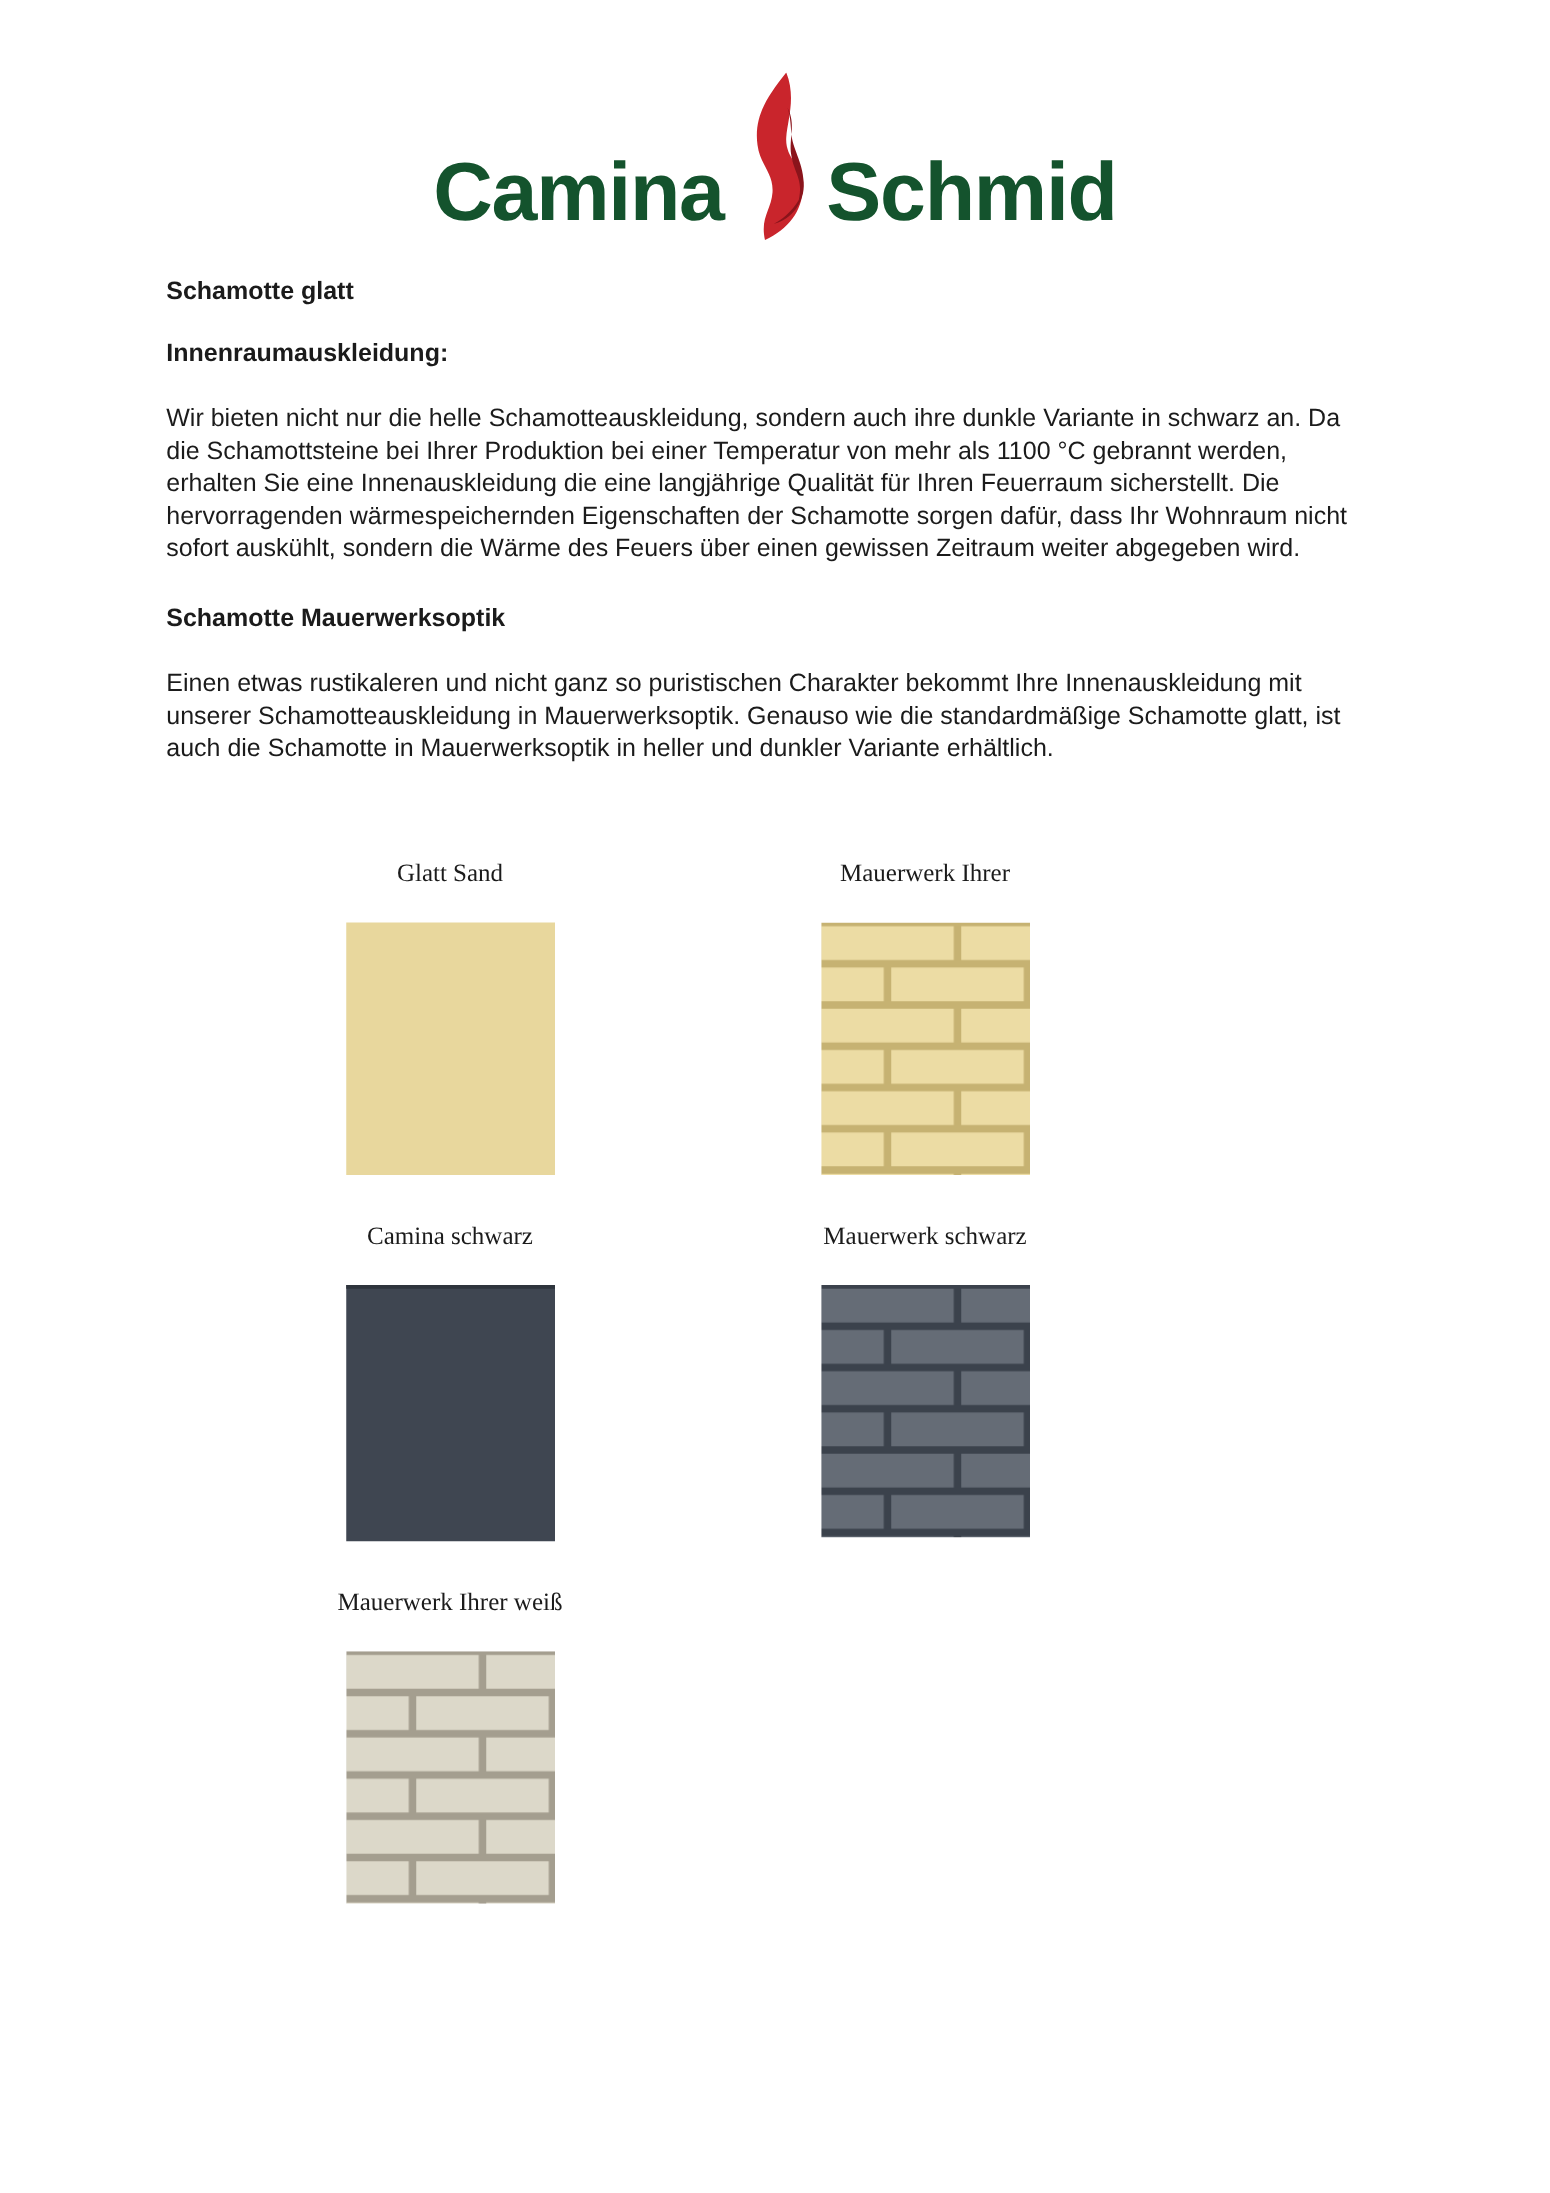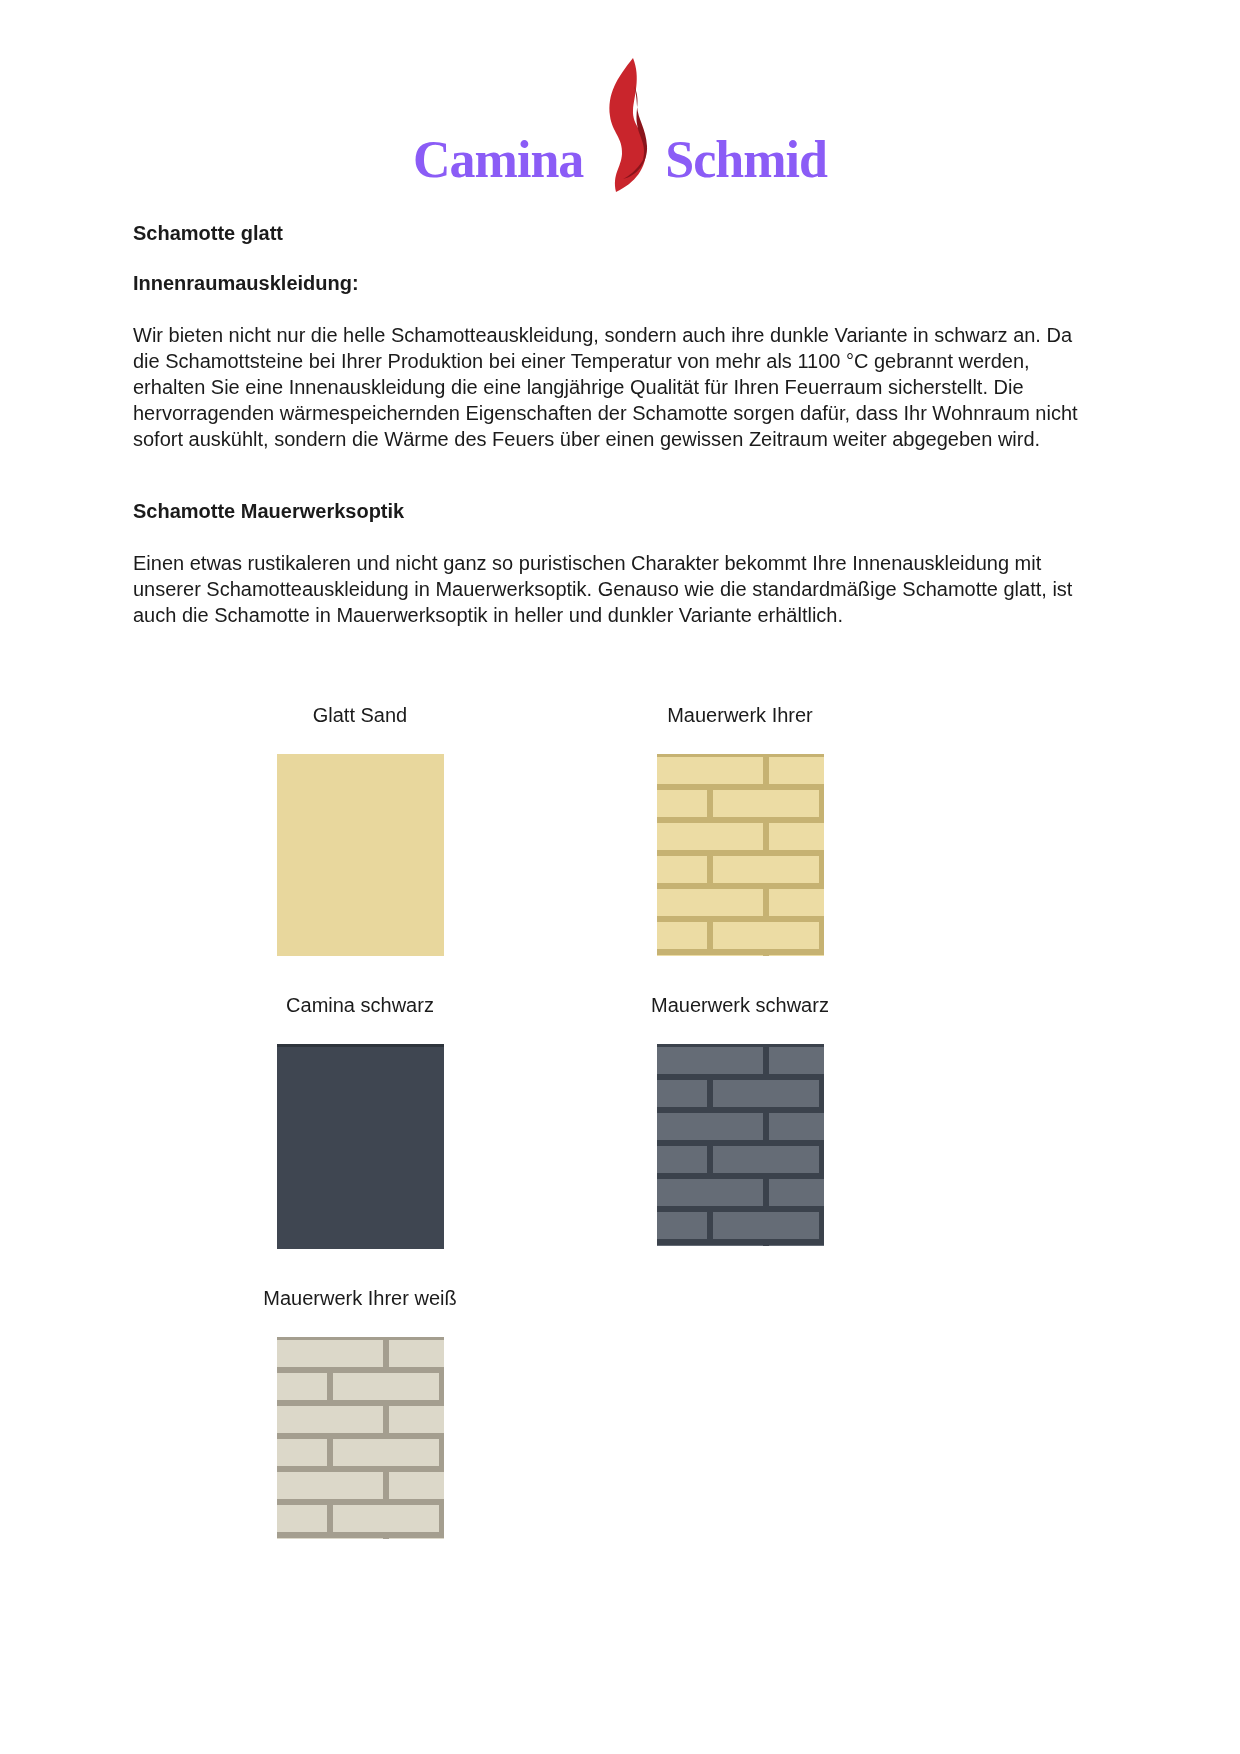--- a/index.html
+++ b/index.html
@@ -6,37 +6,37 @@
   body {
     width:1240px; height:1754px; background:#ffffff;
     font-family:"Liberation Sans", sans-serif; color:#1b1b1b;
     overflow:hidden;
   }
   .logo-row {
     padding-top:58px;
     display:flex; justify-content:center; align-items:flex-end;
   }
   .brand {
-    font-size:52px; font-weight:bold; color:#8b5cf6;
-    letter-spacing:-1px; line-height:1; padding-bottom:2px;font-family:Liberation Serif, serif;
+    font-size:66px; font-weight:bold; color:#14532d;
+    letter-spacing:-1px; line-height:1; padding-bottom:2px;
   }
   .flame-wrap { width:46px; height:134px; margin:0 16px -4px 20px; }
   .content { margin:0 140px 0 133px; }
   .doc-heading {
     font-size:20px; font-weight:bold; margin:0; line-height:26px;
   }
   .h-main   { margin-top:24px; }
   .h-sec1   { margin-top:32px; }
-  .h-sec2   { margin-top:46px; }
+  .h-sec2   { margin-top:30px; }
   .doc-par {
     font-size:20px; line-height:26px; margin:26px 0 0 0; max-width:972px;
   }
   .swatchgrid {
     margin:74px 0 0 37px; width:760px;
-    display:grid; grid-template-columns:380px 380px;
+    display:grid; grid-template-columns:380px 380px;font-family:Liberation Serif, serif;
   }
   .cell {
     display:flex; flex-direction:column; align-items:center;
     margin-bottom:36px;
   }
   .swatch-label { font-size:20px; line-height:26px; margin-bottom:26px; }
   .swatch { width:167px; height:202px; display:block; }
   .solid-sand  { background:#e8d79d; }
   .solid-dark  { background:#3f4651; border-top:3px solid #2e343c; }
   .solid-cream { background:#d5d1c0; }

